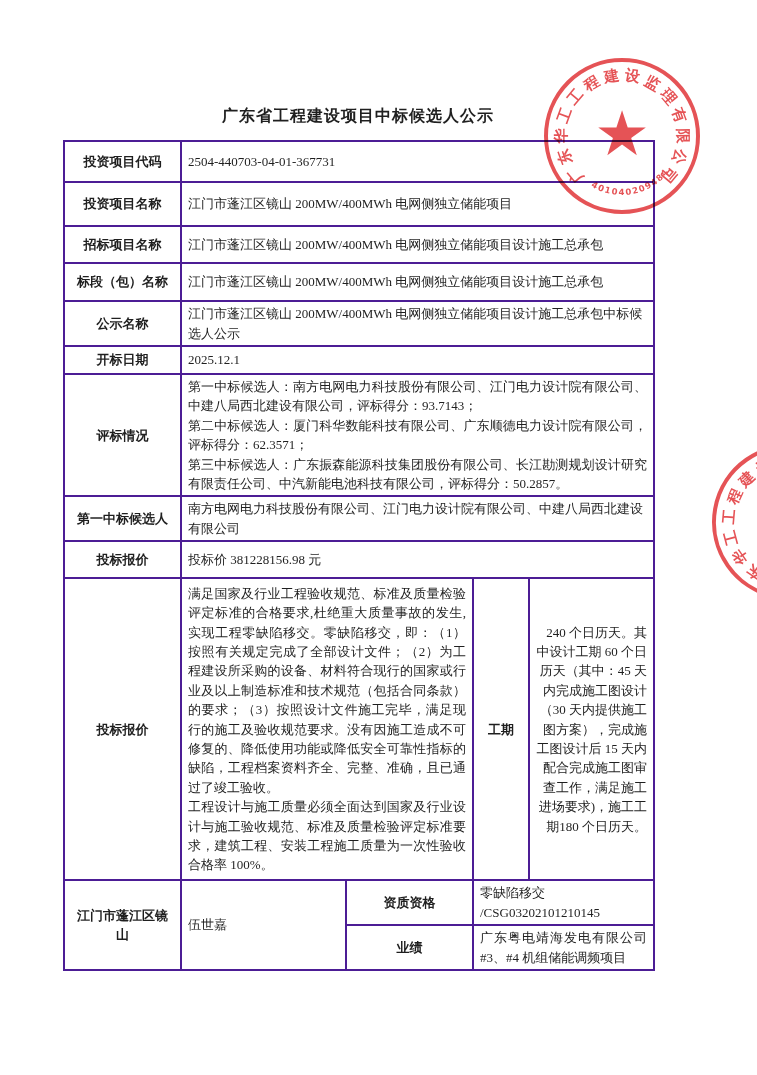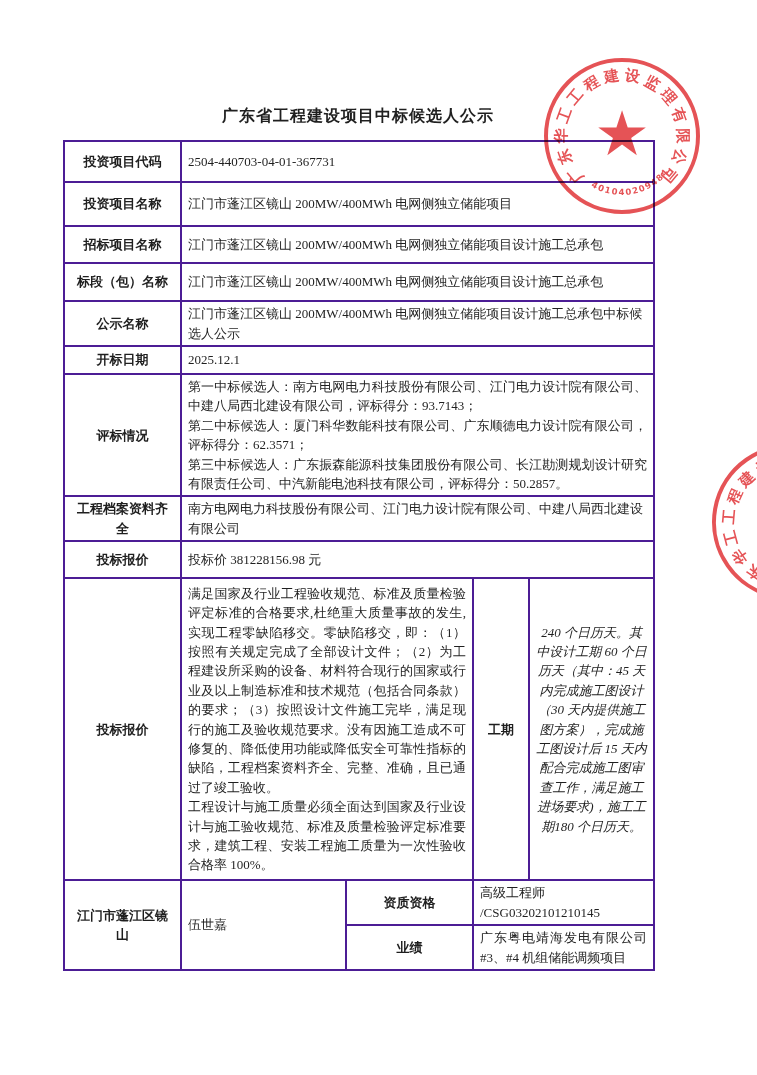--- a/index.html
+++ b/index.html
@@ -17,21 +17,21 @@
   }
   table.doc td{
     border:2px solid #4c1d95;font-size:13px;line-height:19.4px;
     vertical-align:middle;padding:2px 6px;overflow:hidden;
   }
   td.lbl{font-weight:bold;text-align:center;padding:2px 3px;}
   td.val{text-align:left;}
   td.pre{white-space:pre-line;font-family:Liberation Serif, serif;}
   td.just{text-align:justify;text-justify:inter-ideograph;padding:2px 8px;}
   td.qtext{text-align:justify;text-justify:inter-ideograph;padding:4px 8px;vertical-align:middle;}
-  td.period-val{text-align:center;padding:2px 5px;font-style:italic;}
+  td.period-val{text-align:right;padding:2px 5px;}
   
   .seal{
     position:absolute;width:156px;height:156px;pointer-events:none;
     mix-blend-mode:multiply;opacity:.88;z-index:5;
   }
   .seal .ring{
     position:absolute;left:0;top:0;width:148px;height:148px;
     border:4px solid #e23b3e;border-radius:50%;
   }
   .seal .star{
@@ -92,39 +92,39 @@
     <td class="lbl">开标日期</td>
     <td class="val" colspan="4">2025.12.1</td>
   </tr>
   <tr style="height:119px">
     <td class="lbl">评标情况</td>
     <td class="just pre" colspan="4">第一中标候选人：南方电网电力科技股份有限公司、江门电力设计院有限公司、中建八局西北建设有限公司，评标得分：93.7143；
 第二中标候选人：厦门科华数能科技有限公司、广东顺德电力设计院有限公司，评标得分：62.3571；
 第三中标候选人：广东振森能源科技集团股份有限公司、长江勘测规划设计研究有限责任公司、中汽新能电池科技有限公司，评标得分：50.2857。</td>
   </tr>
   <tr style="height:41px">
-    <td class="lbl">工程档案资料齐全</td>
+    <td class="lbl">第一中标候选人</td>
     <td class="val" colspan="4">南方电网电力科技股份有限公司、江门电力设计院有限公司、中建八局西北建设有限公司</td>
   </tr>
   <tr style="height:37px">
     <td class="lbl">投标报价</td>
     <td class="val" colspan="4">投标价 381228156.98 元</td>
   </tr>
   <tr style="height:302px">
     <td class="lbl">投标报价</td>
     <td class="qtext pre" colspan="2">满足国家及行业工程验收规范、标准及质量检验评定标准的合格要求,杜绝重大质量事故的发生,实现工程零缺陷移交。零缺陷移交，即：（1）按照有关规定完成了全部设计文件；（2）为工程建设所采购的设备、材料符合现行的国家或行业及以上制造标准和技术规范（包括合同条款）的要求；（3）按照设计文件施工完毕，满足现行的施工及验收规范要求。没有因施工造成不可修复的、降低使用功能或降低安全可靠性指标的缺陷，工程档案资料齐全、完整、准确，且已通过了竣工验收。
 工程设计与施工质量必须全面达到国家及行业设计与施工验收规范、标准及质量检验评定标准要求，建筑工程、安装工程施工质量为一次性验收合格率 100%。</td>
     <td class="lbl">工期</td>
     <td class="period-val">240 个日历天。其中设计工期 60 个日历天（其中：45 天内完成施工图设计（30 天内提供施工图方案），完成施工图设计后 15 天内配合完成施工图审查工作，满足施工进场要求)，施工工期180 个日历天。</td>
   </tr>
   <tr style="height:41px">
     <td class="lbl" rowspan="2">江门市蓬江区镜山</td>
     <td class="val" rowspan="2">伍世嘉</td>
     <td class="lbl">资质资格</td>
-    <td class="val pre" colspan="2">高级工程师
+    <td class="val pre" colspan="2">零缺陷移交
 /CSG03202101210145</td>
   </tr>
   <tr style="height:45px">
     <td class="lbl">业绩</td>
     <td class="just" colspan="2">广东粤电靖海发电有限公司#3、#4 机组储能调频项目</td>
   </tr>
 </tbody>
   </table>
 
 <div class="seal seal-main" id="seal-main">

